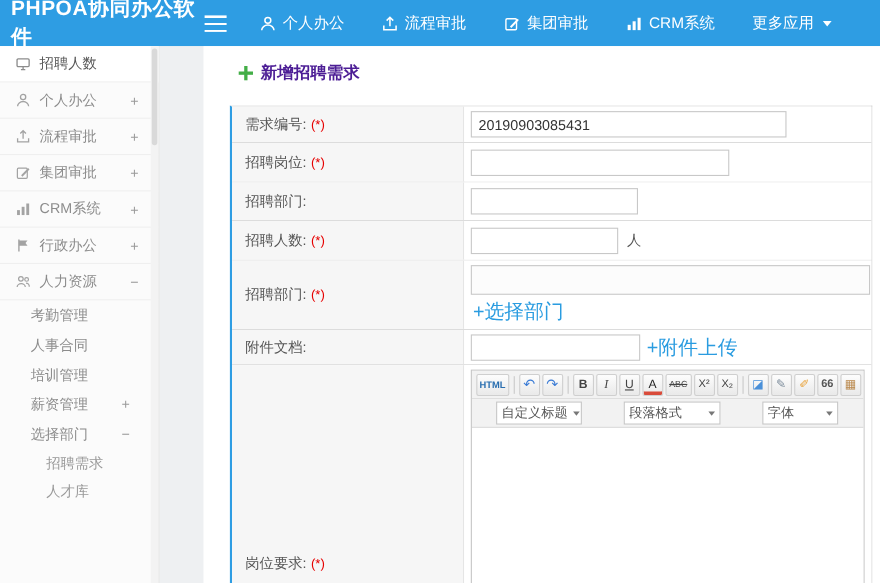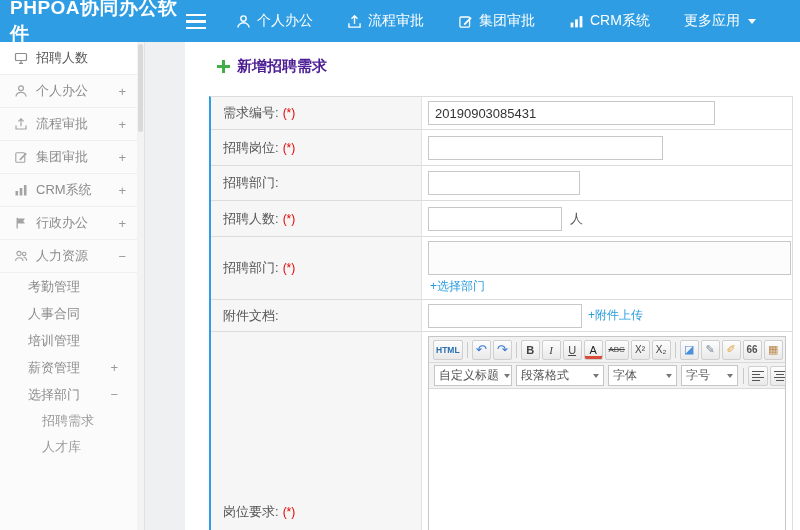--- a/index.html
+++ b/index.html
@@ -46,42 +46,42 @@
   .frow:last-child { border-bottom:none; }
   .fl { width:211px; flex:none; background:#f6f6f6; border-right:1px solid #e4e4e4; display:flex; align-items:center; padding:0 12px; color:#555; gap:4px; }
   .req { color:#e60000; font-size:12px; }
   .fv { flex:1; display:flex; align-items:center; padding:4px 6px; background:#fff; min-width:0; }
   .fv.col { flex-direction:column; align-items:flex-start; justify-content:center; gap:3px; }
   .r1{height:33px} .r2{height:36px} .r3{height:35px} .r4{height:36px} .r5{height:63px} .r6{height:32px} .r7{height:360px}
   input.txt { height:24px; border:1px solid #c8c8c8; padding:0 6px; font-size:13px; font-family:inherit; color:#333; background:#fff; }
   .w-reqno{width:287px} .w-pos{width:235px} .w-date{width:152px} .w-count{width:134px} .w-att{width:154px}
   textarea.ta { width:363px; height:42px; border:1px solid #c8c8c8; background:#fcfcfc; resize:none; font-family:inherit; }
   .unit { margin-left:8px; color:#555; }
-  a.blue-link { color:#2a9ce0; text-decoration:none; font-size:12px; margin-left:6px; cursor:pointer; white-space:nowrap; }
+  a.blue-link { color:#2a9ce0; text-decoration:none; font-size:18px; margin-left:6px; cursor:pointer; white-space:nowrap; }
   .fv.col a.blue-link { margin-left:2px; }
 
   
   .editor { width:100%; height:352px; border:1px solid #c6c6c6; display:flex; flex-direction:column; overflow:hidden; }
   .tb-row { display:flex; align-items:center; background:#f2f2f2; border-bottom:1px solid #d9d9d9; padding:2px 3px; height:26px; flex:none; white-space:nowrap; overflow:hidden; }
   .tbtn { display:inline-flex; align-items:center; justify-content:center; min-width:19px; height:20px; margin:0 1px;
           border:1px solid #cfcfcf; background:linear-gradient(#fdfdfd,#e9e9e9); border-radius:2px;
           font-size:11px; color:#444; cursor:pointer; padding:0 2px; flex:none; }
   .tbtn.html { font-size:8.5px; font-weight:bold; color:#2a6fb0; min-width:28px; }
   .tbtn.undo,.tbtn.redo { color:#3a7bd5; font-size:13px; }
   .tbtn.bold{font-weight:bold} .tbtn.italic{font-style:italic; font-family:"Liberation Serif",serif}
   .tbtn.underl{text-decoration:underline}
   .tbtn.fontA{border-bottom-color:#cfcfcf; color:#222; box-shadow:inset 0 -3px 0 #d94b3a;}
   .tbtn.strike{font-size:8px; text-decoration:line-through; min-width:24px;}
   .tbtn.sup,.tbtn.sub{font-size:10px}
   .tbtn.eraser{color:#4a90d9} .tbtn.painter{color:#7a8a99} .tbtn.hilite{color:#e8a33d}
   .tbtn.quote{font-weight:bold; font-size:10px; color:#555}
   .tbtn.emo{color:#b9874a}
   .tsep { width:1px; height:16px; background:#c9c9c9; margin:0 3px; flex:none; }
   .combo { display:inline-flex; align-items:center; justify-content:space-between; height:21px; border:1px solid #c6c6c6; background:#fff;
-           padding:0 4px; margin:0 2px; font-size:12px; color:#555; cursor:pointer; flex:none; }
+           padding:0 4px; margin:0 19px; font-size:12px; color:#555; cursor:pointer; flex:none; }
   .combo .ccaret { width:0; height:0; border-left:3.5px solid transparent; border-right:3.5px solid transparent; border-top:4px solid #777; margin-left:5px; }
   .c1{width:78px}.c2{width:88px}.c3{width:69px}.c4{width:57px}
   .tbtn.align { min-width:20px; }
   .align-lines { width:12px; height:11px; background-repeat:no-repeat;
     background-image:linear-gradient(#555,#555),linear-gradient(#555,#555),linear-gradient(#555,#555),linear-gradient(#555,#555); }
   .a-left   .align-lines{ background-size:12px 1px,8px 1px,12px 1px,8px 1px; background-position:0 1px,0 4px,0 7px,0 10px; }
   .a-center .align-lines{ background-size:12px 1px,8px 1px,12px 1px,8px 1px; background-position:0 1px,2px 4px,0 7px,2px 10px; }
   .a-right  .align-lines{ background-size:12px 1px,8px 1px,12px 1px,8px 1px; background-position:0 1px,100% 4px,0 7px,100% 10px; }
   .a-just   .align-lines{ background-size:12px 1px,12px 1px,12px 1px,12px 1px; background-position:0 1px,0 4px,0 7px,0 10px; }
   .ed-body { flex:1; background:#fff; cursor:text; }

